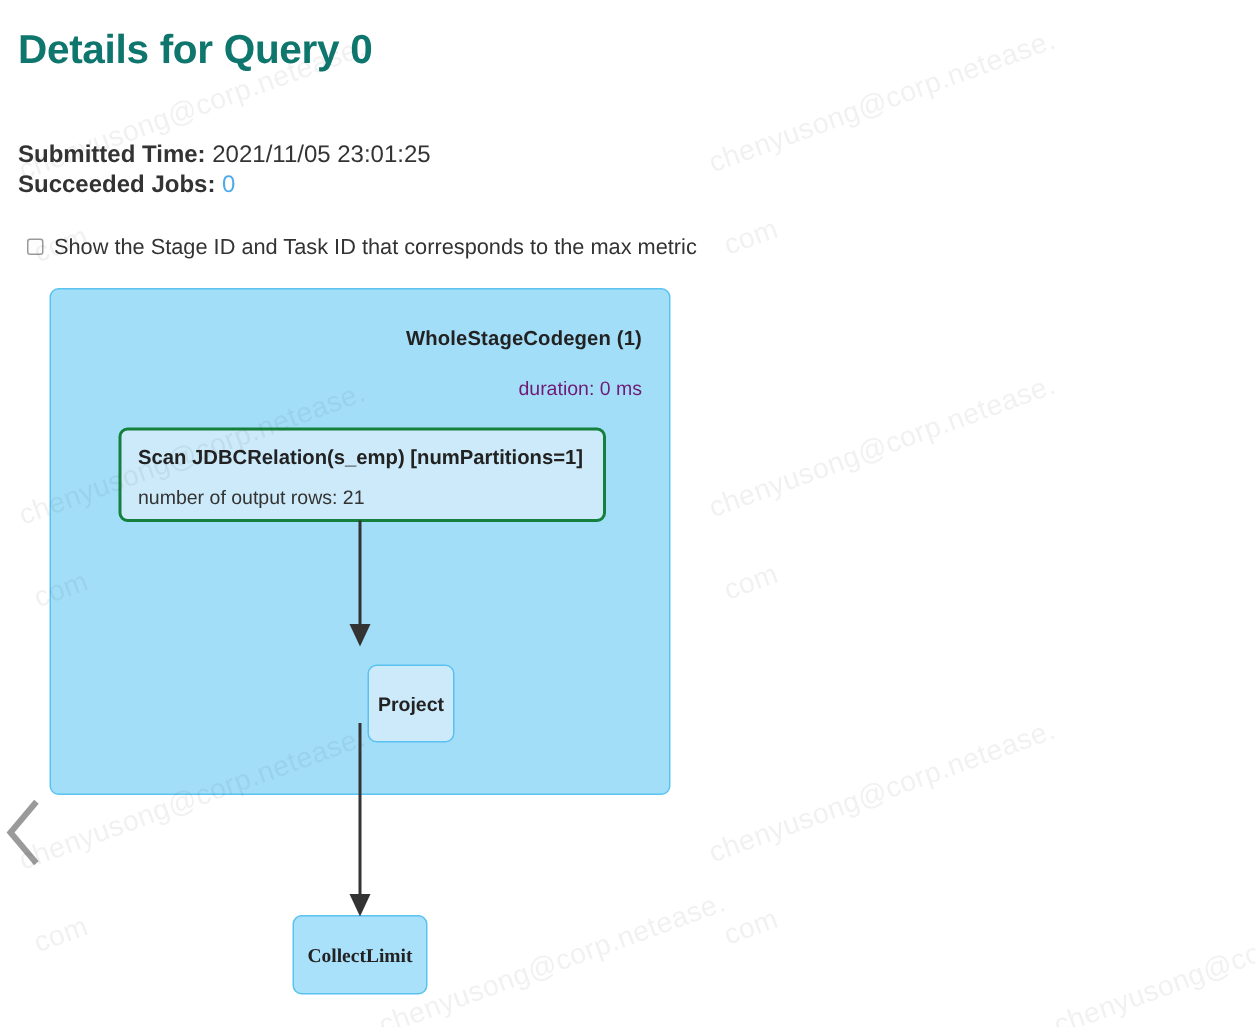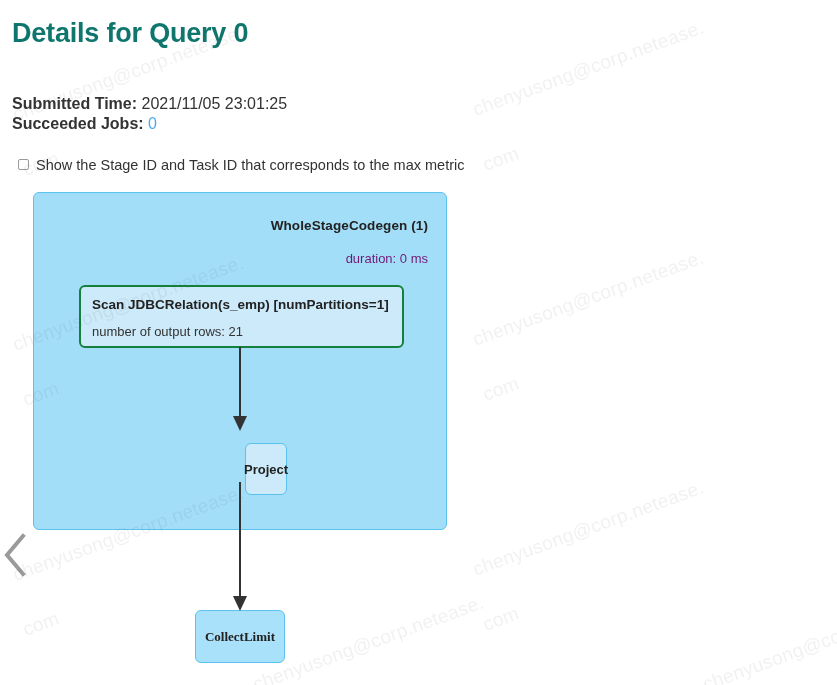--- a/index.html
+++ b/index.html
@@ -158,21 +158,21 @@
     left: 11px;
     top: 37px;
     font-size: 13px;
     color: #333333;
   }
 
   .node-project {
     position: absolute;
     left: 211px;
     top: 250px;
-    width: 42px;
+    width: 58px;
     height: 52px;
     background: #cceaf9;
     border: 1px solid #59c2ef;
     border-radius: 6px;
     box-sizing: border-box;
     display: flex;
     align-items: center;
     justify-content: center;
   }
   .node-project span {

